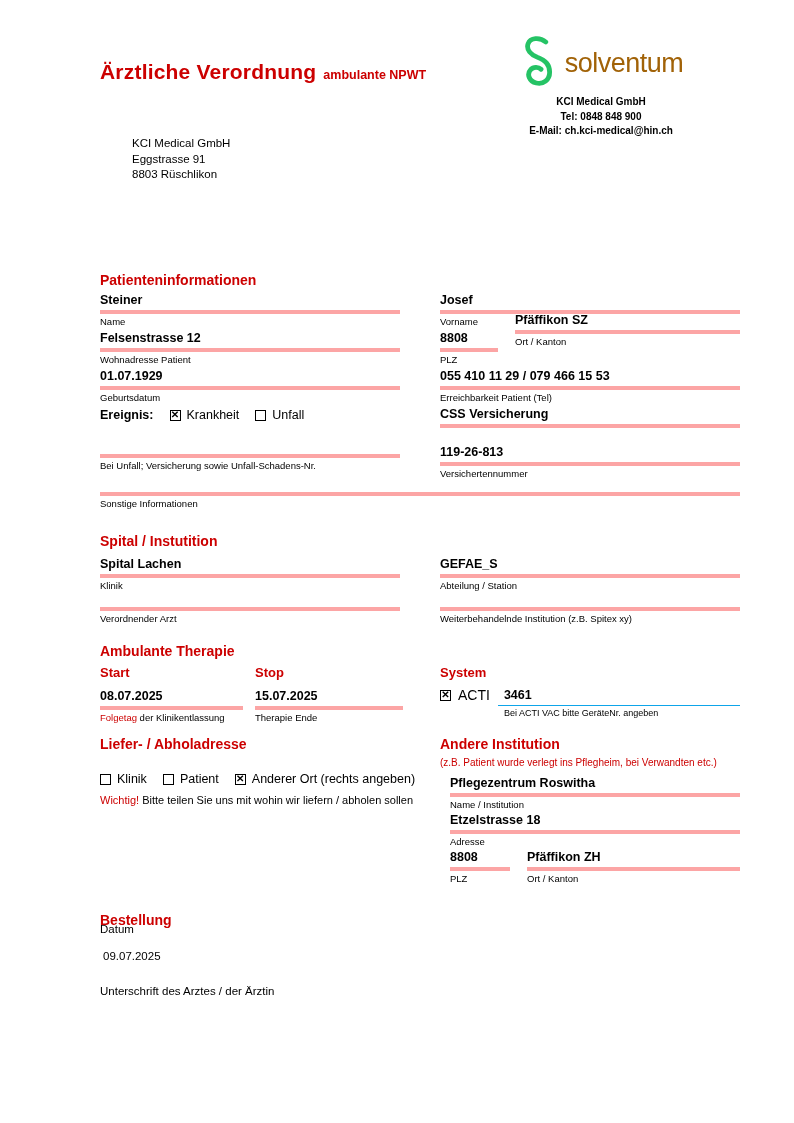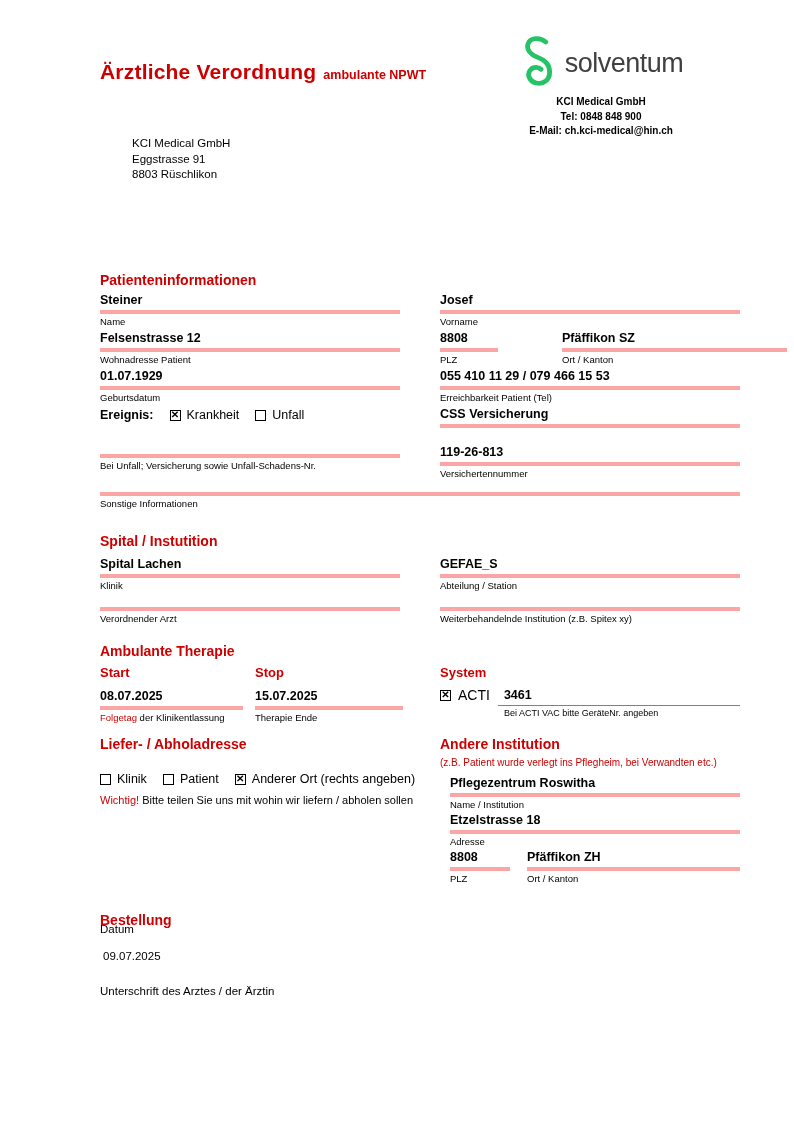--- a/index.html
+++ b/index.html
@@ -8,21 +8,21 @@
           color:#000; overflow:hidden;text-decoration:underline; }
   .abs { position:absolute; }
   .red { color:#cc0000; }
   .bold { font-weight:bold; }
 
   .doc-title { font-size:21px; font-weight:bold; color:#cc0000; letter-spacing:0.2px; }
   .doc-subtitle { font-size:12.5px; font-weight:bold; color:#cc0000; margin-left:7px; }
 
   .logo-block { width:250px; text-align:center; }
   .logo-row { display:flex; align-items:center; justify-content:center; gap:8px; }
-  .logo-word { font-size:27px; font-weight:400; color:#404040; letter-spacing:-0.5px; }
+  .logo-word { font-size:27px; font-weight:400; color:#a16207; letter-spacing:-0.5px; }
   .contact { margin-top:5px; font-size:10px; font-weight:bold; line-height:14.5px; }
 
   .addr { font-size:11.5px; line-height:15.5px; }
 
   .sec-head { font-size:14px; font-weight:bold; color:#cc0000; }
   .sub-head { font-size:13px; font-weight:bold; color:#cc0000; }
 
   .field { position:absolute; }
   .field .value { font-weight:bold; font-size:12.5px; min-height:17px; line-height:17px;
                   border-bottom:4px solid #fca5a5; padding-bottom:1px; white-space:nowrap; }
@@ -91,21 +91,21 @@
   </div>
 
   <div class="field" style="top:330px;left:100px;width:300px;">
     <div class="value">Felsenstrasse 12</div>
     <div class="label">Wohnadresse Patient</div>
   </div>
   <div class="field" style="top:330px;left:440px;width:58px;">
     <div class="value">8808</div>
     <div class="label">PLZ</div>
   </div>
-  <div class="field" style="top:330px;left:515px;width:225px;margin-left:47px;">
+  <div class="field" style="top:312px;left:515px;width:225px;">
     <div class="value">Pfäffikon SZ</div>
     <div class="label">Ort / Kanton</div>
   </div>
 
   <div class="field" style="top:368px;left:100px;width:300px;">
     <div class="value">01.07.1929</div>
     <div class="label">Geburtsdatum</div>
   </div>
   <div class="field" style="top:368px;left:440px;width:300px;">
     <div class="value">055 410 11 29 / 079 466 15 53</div>

